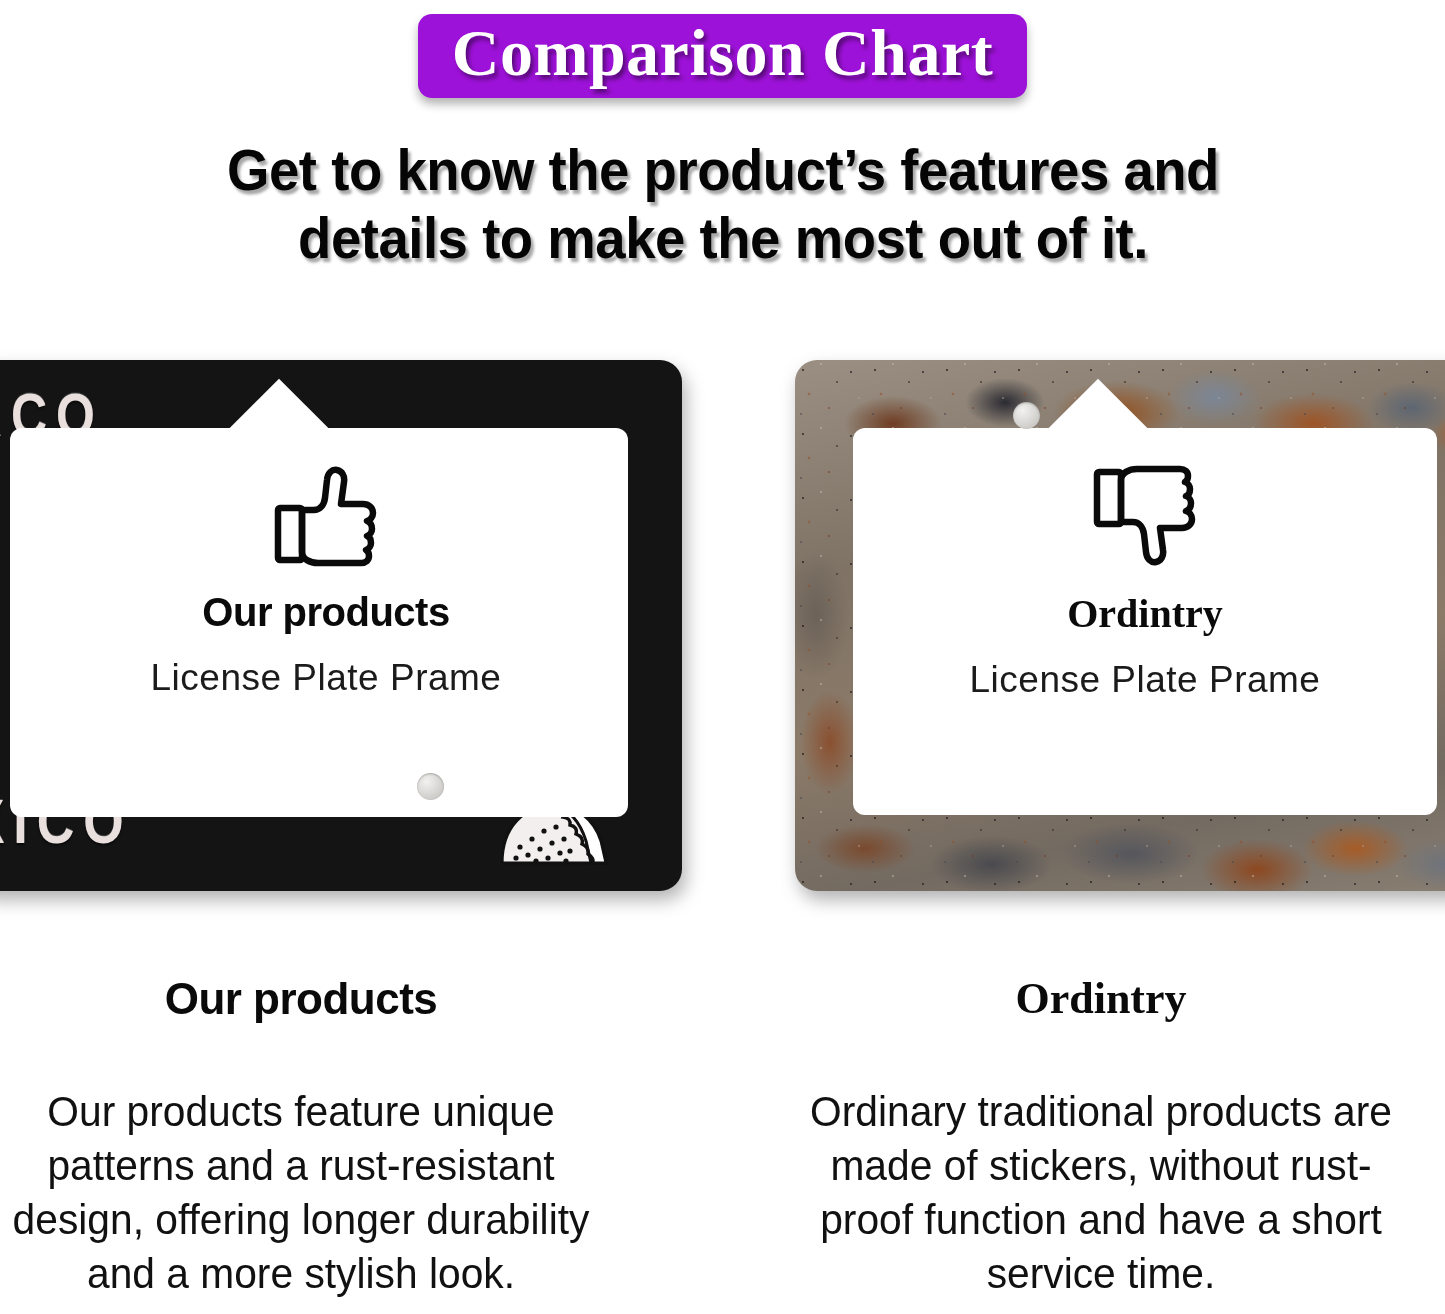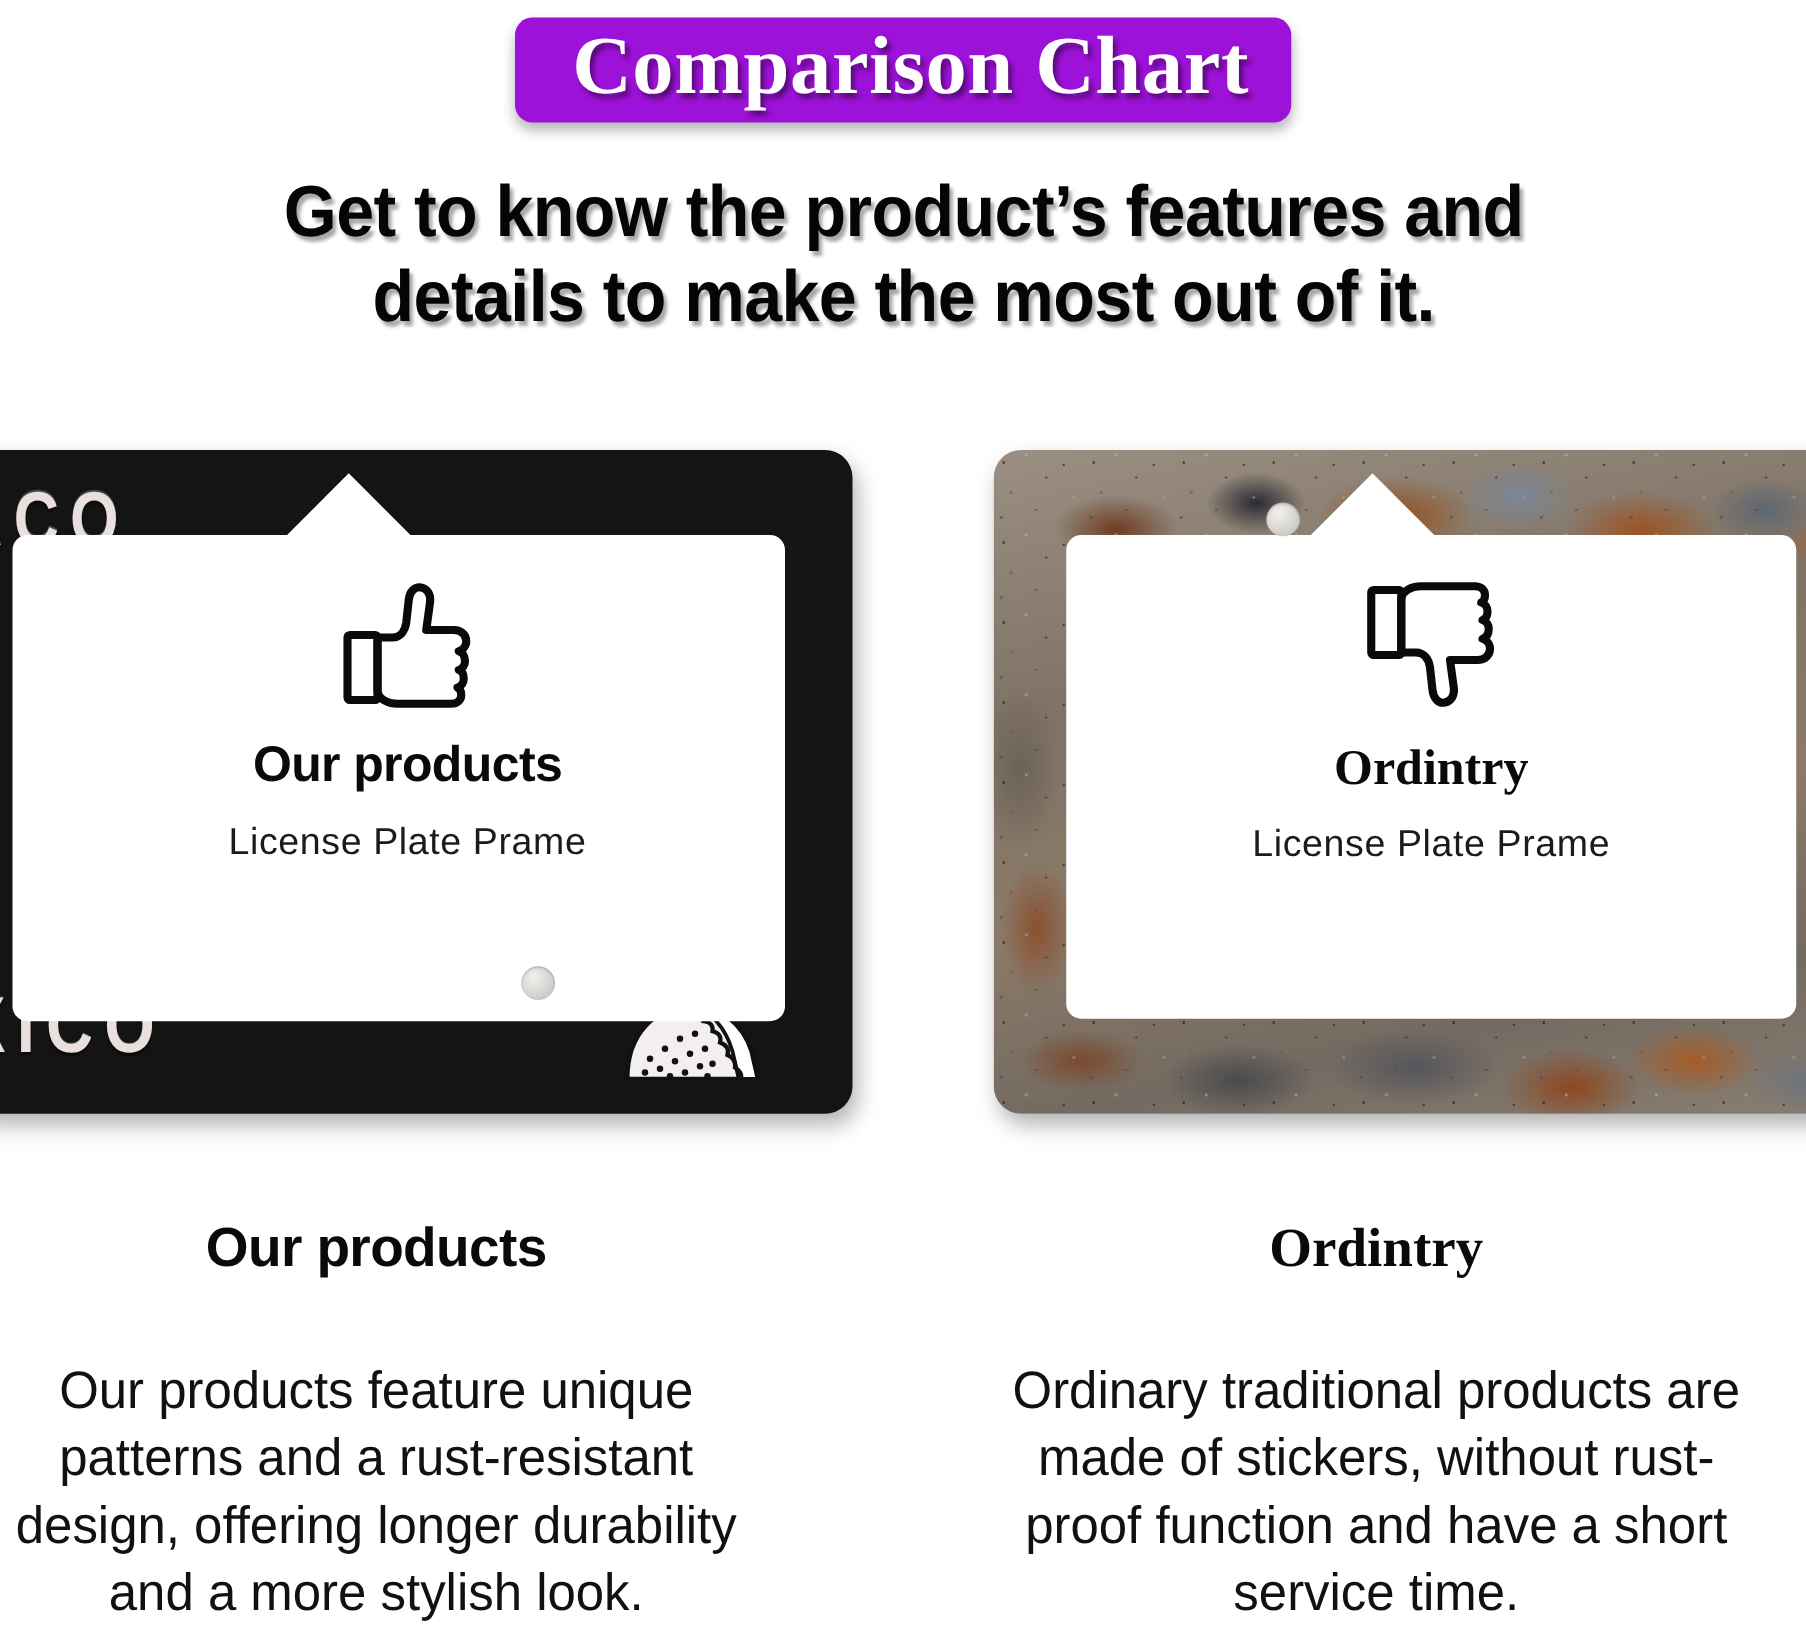--- a/index.html
+++ b/index.html
@@ -6,21 +6,21 @@
   body{
     width:1445px;height:1314px;background:#ffffff;overflow:hidden;
     font-family:"Liberation Sans",sans-serif;position:relative;
   }
 
   
   #header{width:100%;text-align:center;}
 
   #title-banner{
     display:inline-block;margin:14px auto 0 auto;
-    padding:6px 34px 12px 46px;
+    padding:6px 34px 12px 34px;
     border-radius:14px;
     box-shadow:0 6px 10px rgba(0,0,0,.30);
     position:relative;
   }
   #title-text{
     font-family:"Liberation Serif",serif;
     font-weight:bold;font-size:66px;line-height:1.0;
     color:#ffffff;letter-spacing:.5px;
     text-shadow:3px 4px 4px rgba(0,0,0,.45);
     white-space:nowrap;
@@ -128,21 +128,21 @@
   .card-inner{
     position:absolute;left:0;right:0;top:104px;bottom:0;
     display:flex;flex-direction:column;align-items:center;
     pointer-events:none;
   }
   .hand-icon{width:112px;height:104px;}
   .card-head{margin-top:22px;font-size:40px;color:#0a0a0a;}
   .card-head.sans{font-family:"Liberation Sans",sans-serif;font-weight:bold;letter-spacing:-.5px;}
   .card-head.serif{font-family:"Liberation Serif",serif;font-weight:bold;}
   .card-sub{
-    margin-top:22px;font-size:30px;color:#1b1b1b;
+    margin-top:22px;font-size:37px;color:#1b1b1b;
     font-family:"Liberation Sans",sans-serif;font-weight:300;
     letter-spacing:.5px;
   }
 
   
   #bottom{position:absolute;left:0;top:975px;width:1445px;height:339px;}
   .col{position:absolute;top:0;width:722px;text-align:center;}
   #col-left{left:-60px;}
   #col-right{left:740px;}
 

